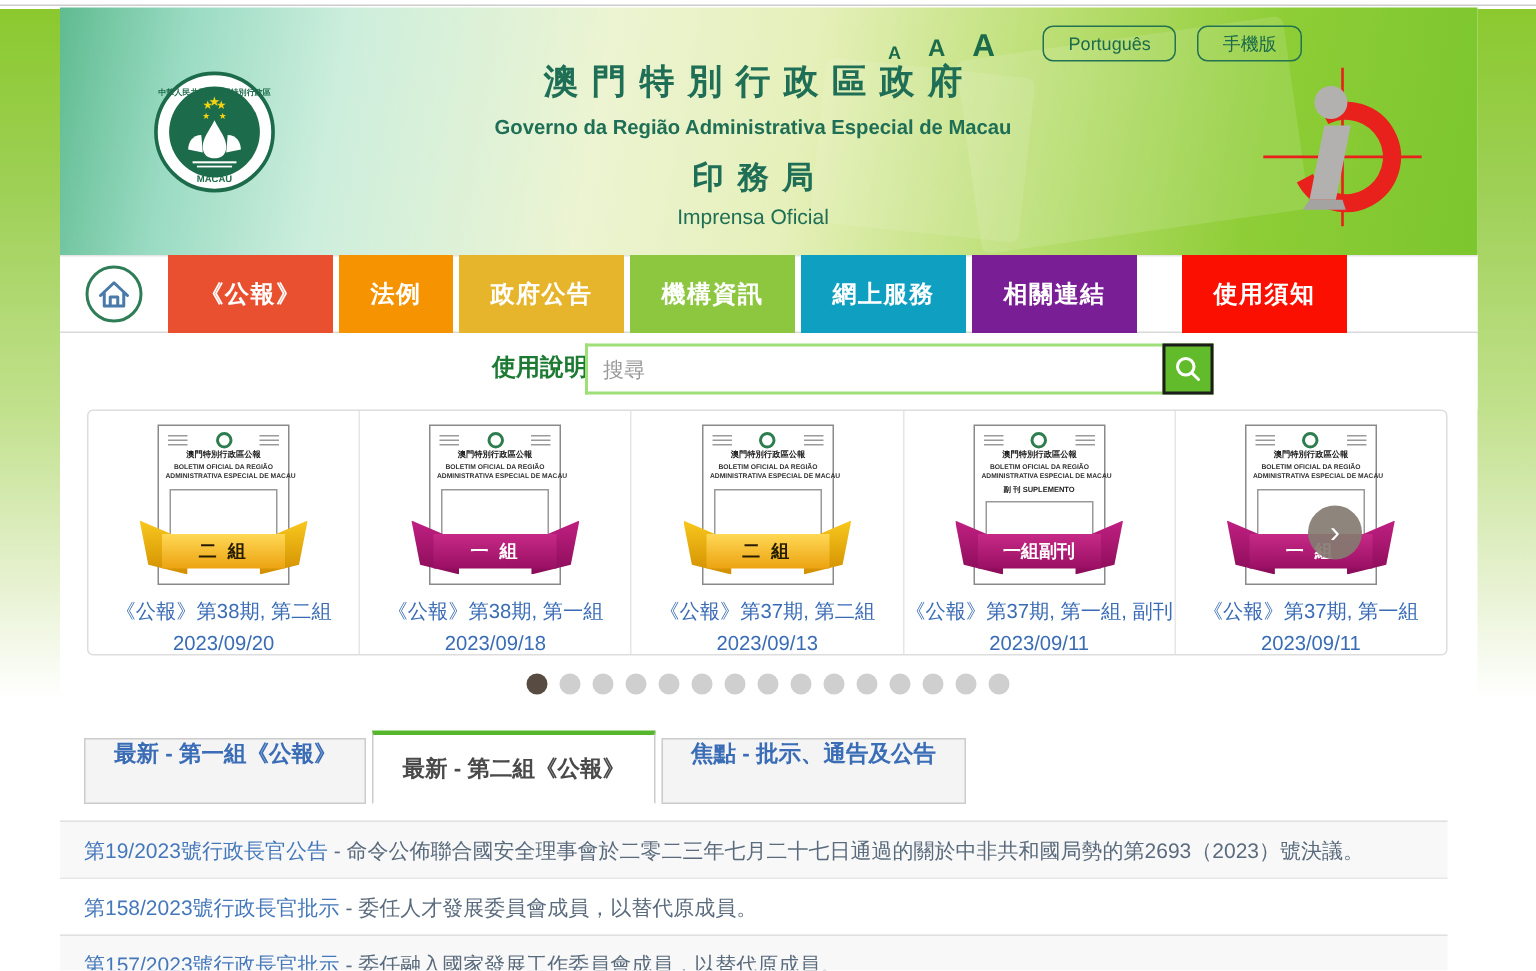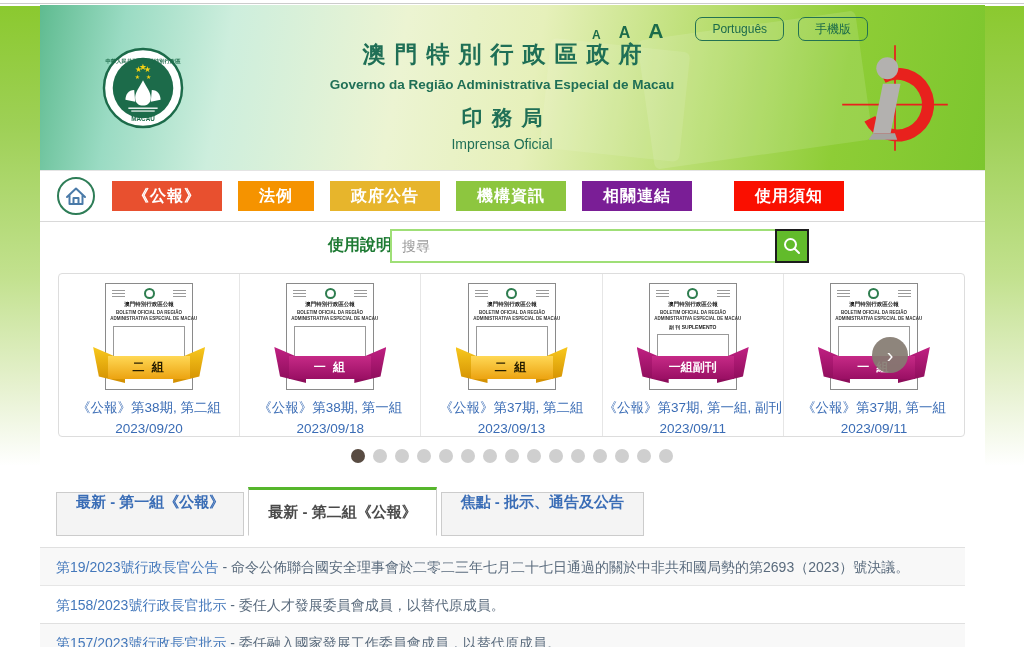--- a/index.html
+++ b/index.html
@@ -34,21 +34,21 @@
   .pill-btn { border:1px solid #237252; border-radius:7px; background:transparent; color:#1c6b4a;
               font-size:12px; padding:4px 16px; margin-left:14px; cursor:pointer; line-height:1.2;
               font-family:"Liberation Sans","DejaVu Sans",sans-serif; }
 
   .io-logo { position:absolute; left:800px; top:38px; width:110px; height:110px; }
 
   
   .nav-row { position:absolute; left:40px; top:170px; width:945px; height:52px; background:#fff;
              border-bottom:1px solid #d9d9d9; border-top:1px solid #e4e4e4; display:flex; align-items:center; z-index:2; }
   .home-btn { width:40px; height:40px; margin-left:16px; margin-right:16px; background:none; border:none; cursor:pointer; padding:0; }
-  .nav-btn { height:30px; margin-right:16px; padding:0 21px; border:none; cursor:pointer; color:#fff;
+  .nav-btn { height:52px; margin-right:4px; padding:0 21px; border:none; cursor:pointer; color:#fff;
              font-size:16px; font-weight:700; letter-spacing:1px; font-family:"Liberation Sans","DejaVu Sans",sans-serif; }
 
   
   .search-row { position:absolute; left:40px; top:223px; width:945px; height:50px; background:#fff; z-index:2; }
   .slogo { position:absolute; left:158px; top:3px; width:118px; cursor:pointer; }
   .slogo-sub { color:#d42e2e; font-size:6px; font-style:italic; text-align:center; margin-top:-1px; font-weight:700; }
   .help-link { position:absolute; left:288px; top:12px; font-size:16px; font-weight:700; color:#1d7a33; text-decoration:none; cursor:pointer; }
   .search-group { position:absolute; left:350px; top:6px; display:flex; }
   .search-input { width:385px; height:34px; border:2px solid #9fdf77; border-right:none; padding:0 10px; font-size:14px; color:#444; outline:none; }
   .search-input::placeholder { color:#999; }
@@ -172,20 +172,21 @@
     </button>
     <div id="nav-buttons" style="display:flex;">
   <button class="nav-btn" style="background: rgb(232, 80, 47);">《公報》</button>
 
   <button class="nav-btn" style="background: rgb(245, 147, 0);">法例</button>
 
   <button class="nav-btn" style="background: rgb(231, 181, 44);">政府公告</button>
 
   <button class="nav-btn" style="background: rgb(141, 198, 63);">機構資訊</button>
 
+  <button class="nav-btn" style="background: rgb(15, 159, 192);">網上服務</button>
 
   <button class="nav-btn" style="background: rgb(122, 30, 150);">相關連結</button>
 
   <button class="nav-btn" style="background: rgb(250, 15, 0); margin-left: 26px;">使用須知</button>
 </div>
   </div>
 
   <div class="search-row">
     <a class="help-link">使用說明</a>
     <div class="search-group">

